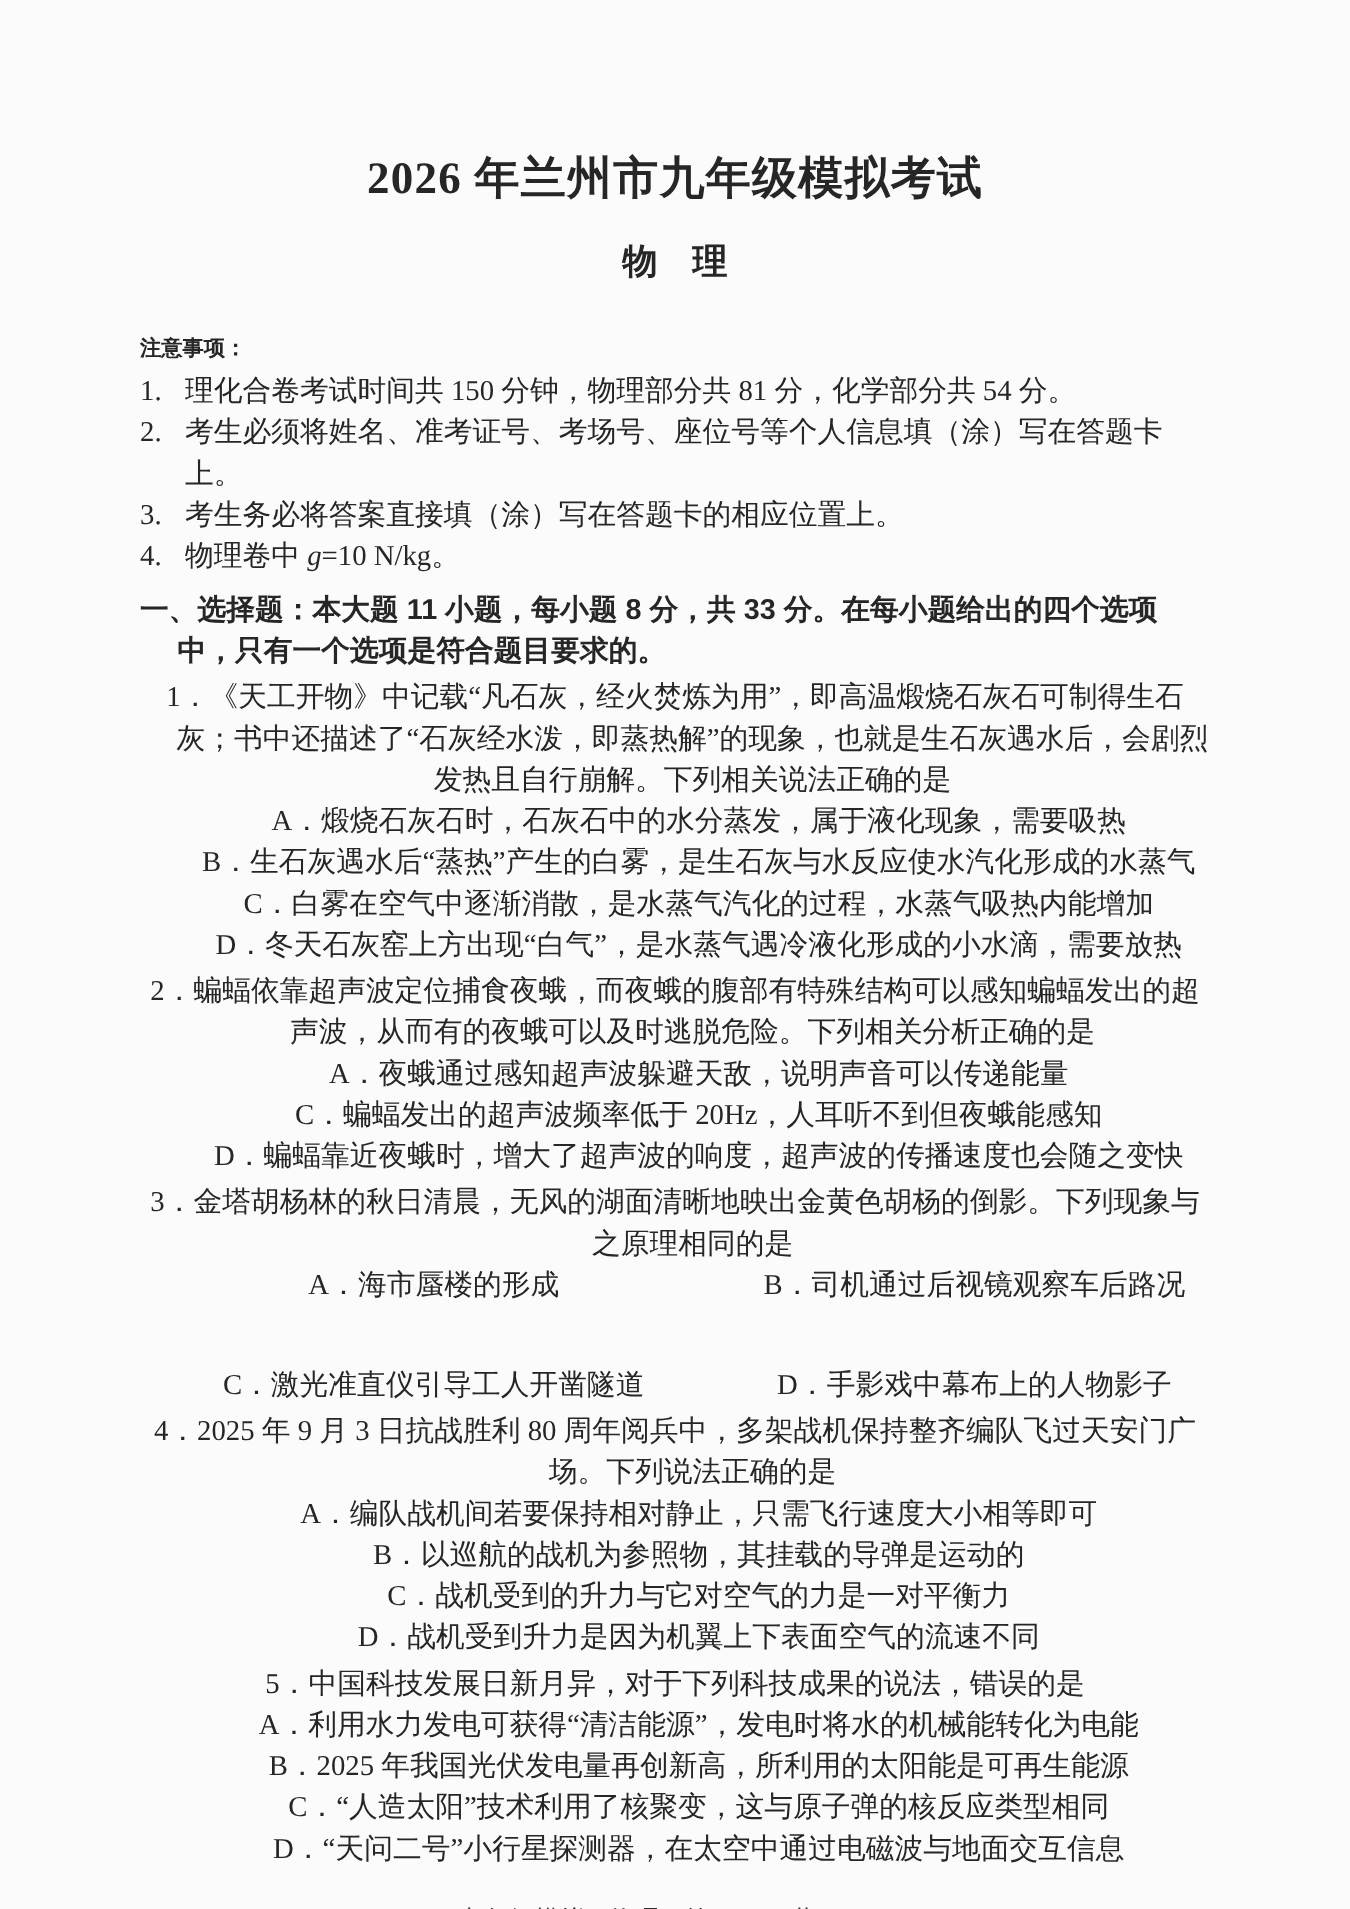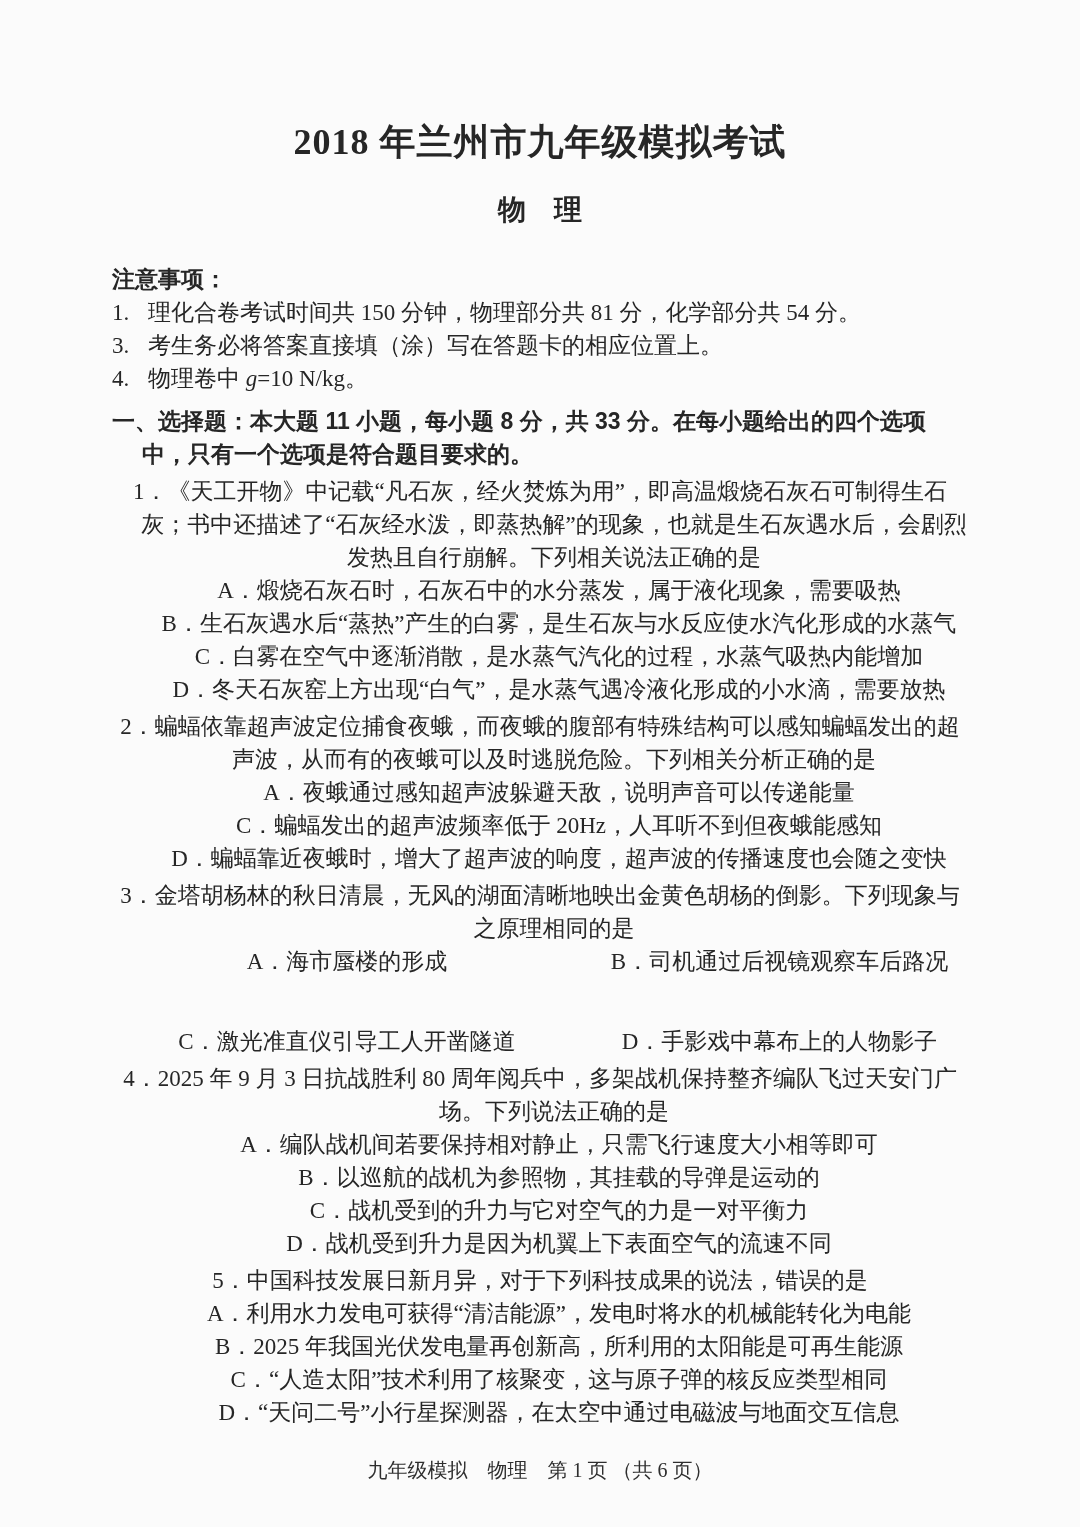--- a/index.html
+++ b/index.html
@@ -13,21 +13,21 @@
   }
   .hei{font-family:"Liberation Sans","DejaVu Sans",sans-serif; font-weight:700;}
   h1{
     font-size:36px; line-height:48px; text-align:center;
     margin:0; font-weight:700; letter-spacing:1px;
   }
   h2{
     font-size:28px; line-height:56px; text-align:center;
     margin:16px 0 24px 0; font-weight:700;
   }
-  .notice-heading{font-size:23px; line-height:34px;}
+  .notice-heading{font-size:17px; line-height:34px;}
   .notice-item{padding-left:36px;}
   .notice-item .num{display:inline-block; width:36px; margin-left:-36px;}
   .italic-var{font-style:italic;}
   .section-heading{
     padding-left:30px; text-indent:-30px;
     margin:10px 0 2px 0; font-size:23px; line-height:33px;
   }
   .q{margin-top:4px;text-align:center;}
   .qline{padding-left:28px; text-indent:-28px;}
   .opts{margin-left:38px;}
@@ -38,27 +38,30 @@
     gap:47px;
   }
   .footer{
     text-align:center; font-size:20px; line-height:30px;
     margin-top:26px; color:#2e2e2e;
   }
 </style>
 </head>
 <body>
 
-<h1>2018 年兰州市九年级模拟考试</h1>
+<h1>2026 年兰州市九年级模拟考试</h1>
 <h2>物　理</h2>
 
 <div>
   <div class="notice-heading hei">注意事项：</div>
   <div class="notice-item">
     <span class="num">1.</span><span>理化合卷考试时间共 150 分钟，物理部分共 81 分，化学部分共 54 分。</span>
+  </div>
+  <div class="notice-item">
+    <span class="num">2.</span><span>考生必须将姓名、准考证号、考场号、座位号等个人信息填（涂）写在答题卡上。</span>
   </div>
   <div class="notice-item">
     <span class="num">3.</span><span>考生务必将答案直接填（涂）写在答题卡的相应位置上。</span>
   </div>
   <div class="notice-item">
     <span class="num">4.</span><span>物理卷中 </span><span class="italic-var">g</span><span>=10 N/kg。</span>
   </div>
 </div>
 
 <div class="section-heading hei">一、选择题：本大题 11 小题，每小题 8 分，共 33 分。在每小题给出的四个选项中，只有一个选项是符合题目要求的。</div>

